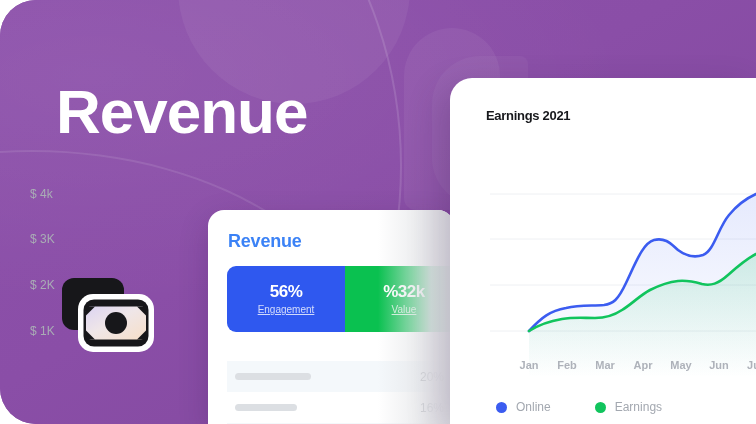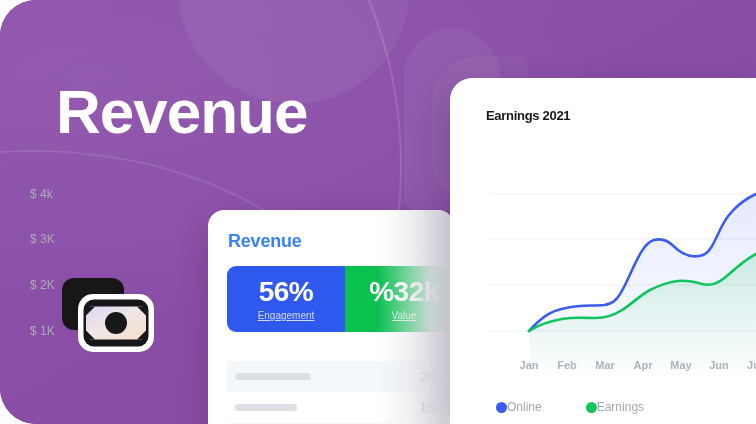--- a/index.html
+++ b/index.html
@@ -75,21 +75,21 @@
   .stat-row{
     position:absolute; left:19px; top:56px; width:250px; height:66px;
     display:flex; border-radius:9px; overflow:hidden;
   }
   .stat{
     flex:0 0 118px; width:118px; height:66px;
     display:flex; flex-direction:column; align-items:center; justify-content:center;
   }
   .stat.blue{ background:#2f58ef; }
   .stat.green{ background:#0ac150; }
-  .stat-value{ font-size:28px; font-weight:700; color:#fff; letter-spacing:-.5px; line-height:1.1; }
+  .stat-value{ font-size:17px; font-weight:700; color:#fff; letter-spacing:-.5px; line-height:1.1; }
   .stat-label{ font-size:10px; font-weight:400; color:rgba(255,255,255,.78); margin-top:2px;text-decoration:underline; }
 
   .list-row{
     position:absolute; left:19px; width:252px; height:31px;
     display:flex; align-items:center;
   }
   .list-row.r1{ top:151px; background:#f4f8fb; }
   .list-row.r2{ top:182px; background:#ffffff; }
   .list-row.r3{ top:213px; background:#f4f8fb; }
   .row-bar{ height:7px; border-radius:4px; background:#dcdfe3; margin-left:8px; }
@@ -120,21 +120,21 @@
     font-size:12px; color:#a9adb5; font-weight:400;
   }
   .xtick{
     position:absolute; top:359px;
     font-size:11px; color:#aeb2ba; font-weight:700; transform:translateX(-50%);
   }
   .legend{
     position:absolute; top:400px; left:496px;
     display:flex; gap:44px; align-items:center;
   }
-  .legend-item{ display:flex; align-items:center; gap:0; }
+  .legend-item{ display:flex; align-items:center; gap:9px; }
   .legend-dot{ width:11px; height:11px; border-radius:50%; }
   .legend-label{ font-size:12px; color:#a3a8b0; }
 </style>
 </head>
 <body>
 
 <div id="stage">
 
   <div class="purple-panel">
     <div class="bg-grad"></div>

